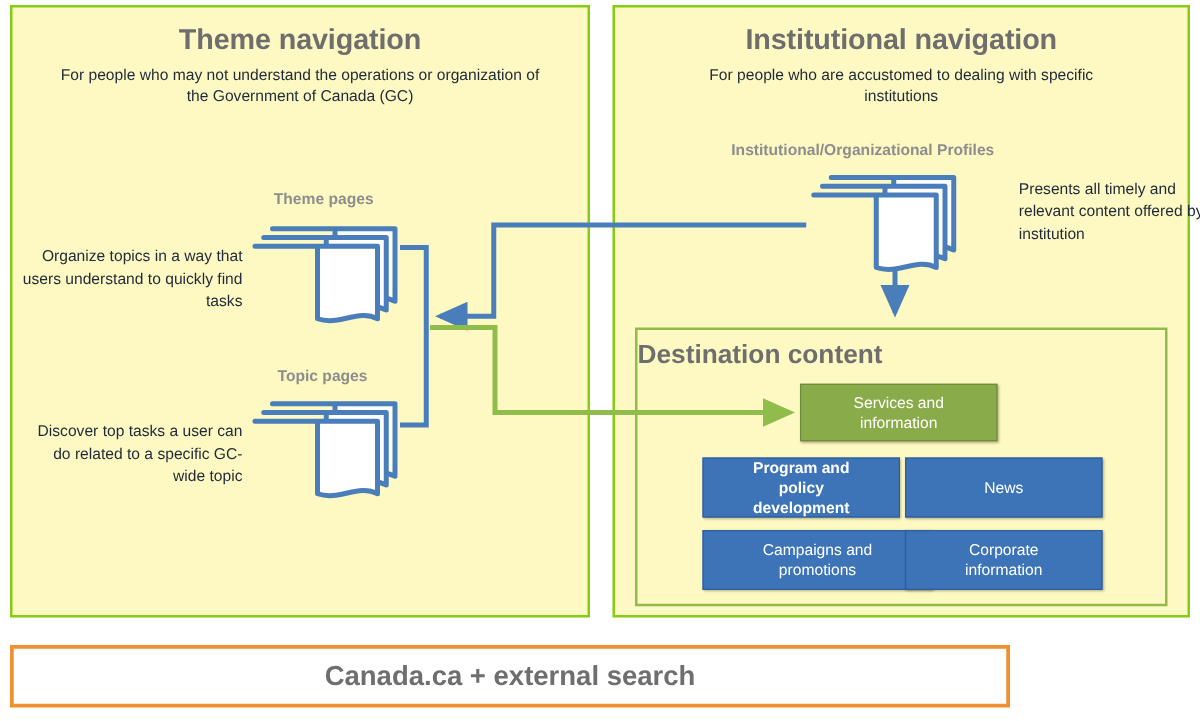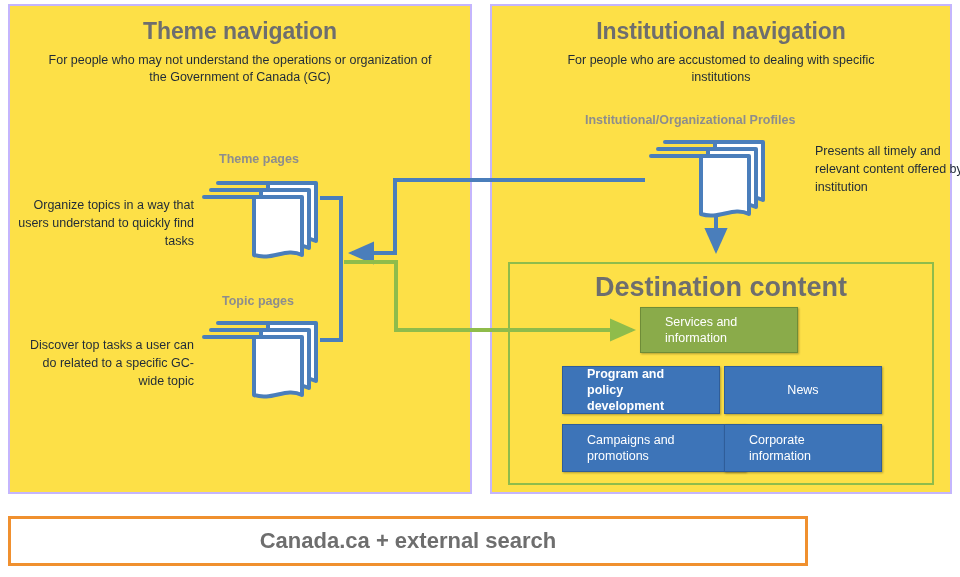--- a/index.html
+++ b/index.html
@@ -12,22 +12,22 @@
     position:relative;
     width:960px;
     height:577px;
     overflow:hidden;
     background:#ffffff;
   }
 
   
   .panel{
     position:absolute;
-    background:#fde047;
-    border:2px solid #c4b5fd;
+    background:#fef9c3;
+    border:2px solid #84cc16;
     box-sizing:border-box;
   }
   #panel-theme{ left:8px;  top:4px; width:464px; height:490px; }
   #panel-inst { left:490px;top:4px; width:462px; height:490px; }
 
   .panel-title{
     position:absolute;
     left:0; right:0;
     text-align:center;
     color:#6e6e6e;
@@ -78,34 +78,34 @@
     position:absolute;
     left:508px; top:262px;
     width:426px; height:223px;
     border:2px solid #8fbc4b;
     background:transparent;
     box-sizing:border-box;
   }
   #destination-title{
     position:absolute;
     left:0; right:0; top:8px;
-    text-align:center;
+    text-align:left;
     color:#6e6e6e;
-    font-size:27px;
+    font-size:21px;
     font-weight:bold;
   }
 
   
   .tile{
     position:absolute;
     box-sizing:border-box;
     display:flex;
     align-items:center;
     justify-content:center;
-    text-align:left;
+    text-align:center;
     color:#ffffff;
     font-size:12.5px;
     line-height:16px;
     padding:2px 24px;
   }
   .tile-green{
     background:#8aab4a;
     border:1px solid #6f8c37;
     box-shadow:1px 1px 2px rgba(0,0,0,.30);
   }

